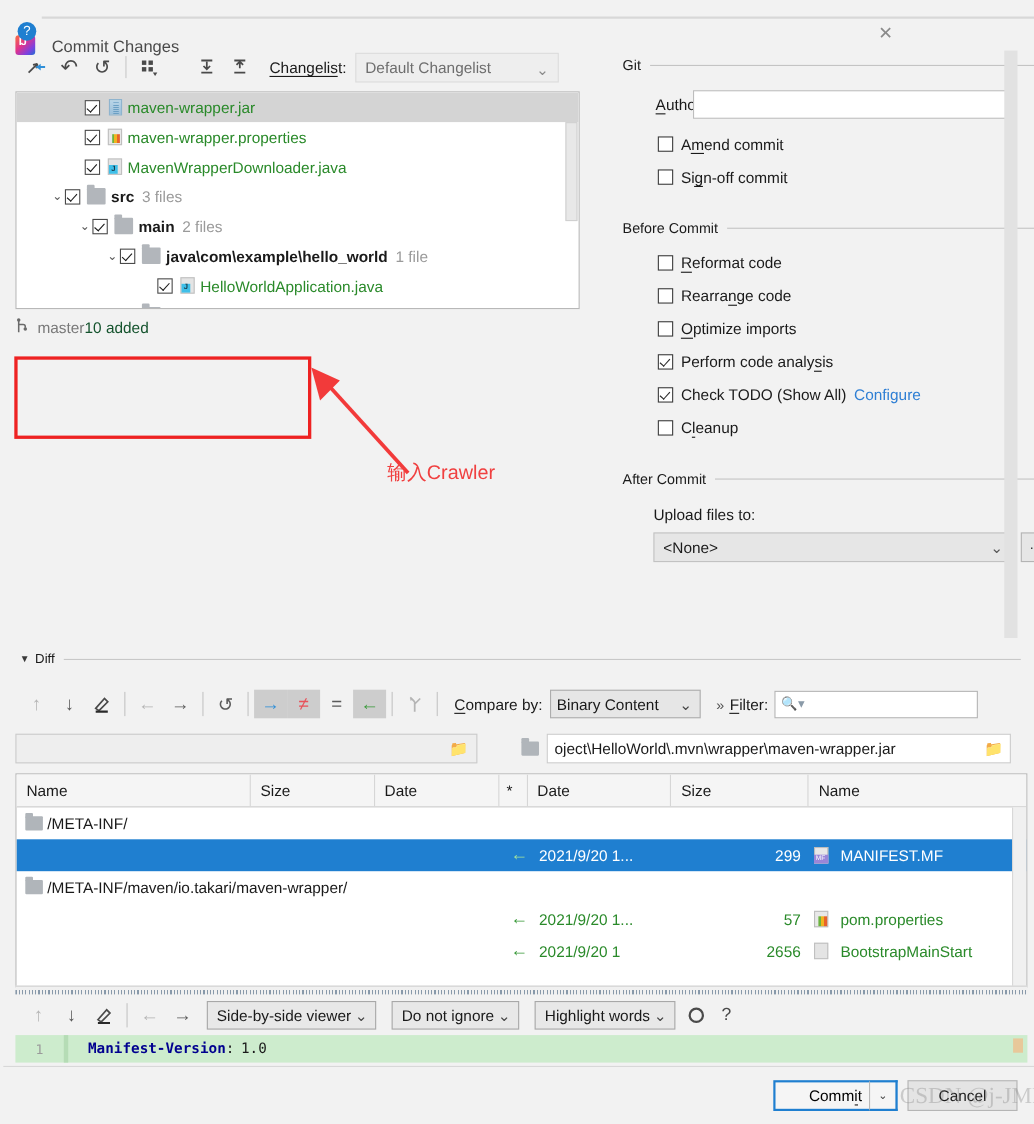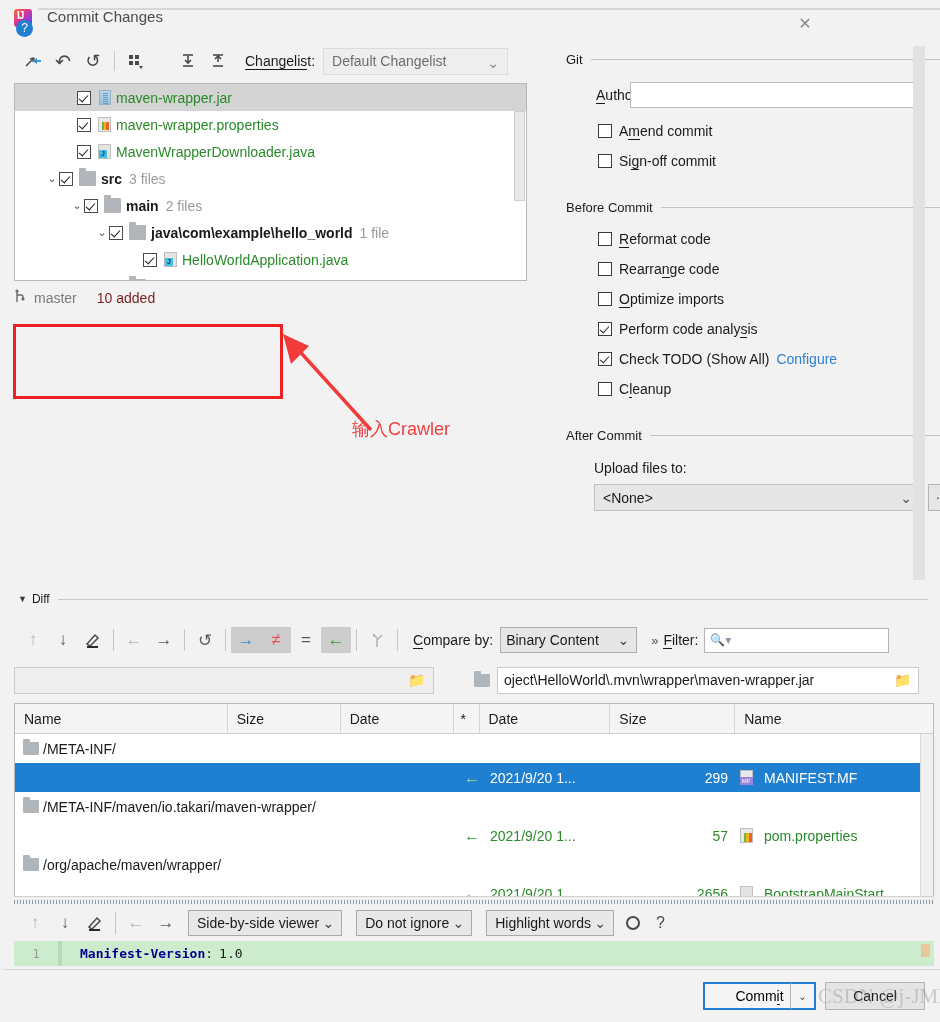--- a/index.html
+++ b/index.html
@@ -14,24 +14,24 @@
   }
   .window {
     position: relative;
     width: 940px; height: 1022px;
     background: #f2f2f2;
     box-sizing: border-box;
   }
 
   
   .titlebar {
-    position: absolute; left: 0; top: 8px;
+    position: absolute; left: 0; top: 15px;
     width: 828px; height: 36px;
     background: #f2f2f2;
-    display: flex; align-items: flex-start;
+    display: flex; align-items: flex-end;
   }
   .title-icon {
     margin-left: 13px; width: 20px; height: 20px;
     position: relative; flex: none;
   }
   .title-icon .sq {
     position: absolute; width: 18px; height: 18px; left: 1px; top: 1px;
     background: linear-gradient(135deg,#f9703e 0%,#e0338d 42%,#7d41e0 75%,#1f6fd0 100%);
     border-radius: 3px;
   }
@@ -156,21 +156,21 @@
     border: 1px solid #d0d0d0; box-sizing: border-box;
   }
 
   
   .branchline {
     position: absolute; left: 14px; top: 287px;
     display: flex; align-items: center; height: 22px;
   }
   .branch-ico { color: #6a6a6a; font-size: 14px; width: 16px; }
   .branch-name { color: #7a7a7a; font-size: 14px; margin-left: 4px; }
-  .branch-added { color: #7f1d1d; font-size: 14px; margin-left: 20px; }
+  .branch-added { color: #14532d; font-size: 14px; }
 
   
   .cm-wrap { position: absolute; left: 14px; top: 325px; width: 513px; }
   .cm-header {
     display: flex; align-items: center; height: 22px;
     font-size: 13px; color: #1a1a1a;
   }
   .cm-header .lbl u { text-decoration: none; border-bottom: 1px solid #1a1a1a; }
   .cm-line { flex: 1; height: 1px; background: #c8c8c8; margin-left: 8px; margin-right: 8px; }
   .cm-clock {
@@ -744,26 +744,20 @@
       <div class="ftc" style="width:439px"></div>
       <div class="ftc arrow-g" style="width:36px;justify-content:center">←</div>
       <div class="ftc date-g" style="width:136px">2021/9/20 1...</div>
       <div class="ftc size-g" style="width:110px;justify-content:flex-end;padding-right:8px">57</div>
       <div class="ftc" style="width:20px;justify-content:center">
           <span class="pp-ico"></span>
         </div>
       <div class="ftc name-g" style="padding-left:8px">pom.properties</div>
     </div>
 
-    <div class="ftrow">
-      <div class="ftc" style="width:600px;padding-left:8px">
-        <span class="fld-ico"></span>
-        <span class="dirname">/org/apache/maven/wrapper/</span>
-      </div>
-    </div>
 
     <div class="ftrow">
       <div class="ftc" style="width:439px"></div>
       <div class="ftc arrow-g" style="width:36px;justify-content:center">←</div>
       <div class="ftc date-g" style="width:136px">2021/9/20 1</div>
       <div class="ftc size-g" style="width:110px;justify-content:flex-end;padding-right:8px">2656</div>
       <div class="ftc" style="width:20px;justify-content:center">
           <span class="jv-ico"></span>
         </div>
       <div class="ftc name-g" style="padding-left:8px">BootstrapMainStart</div>

